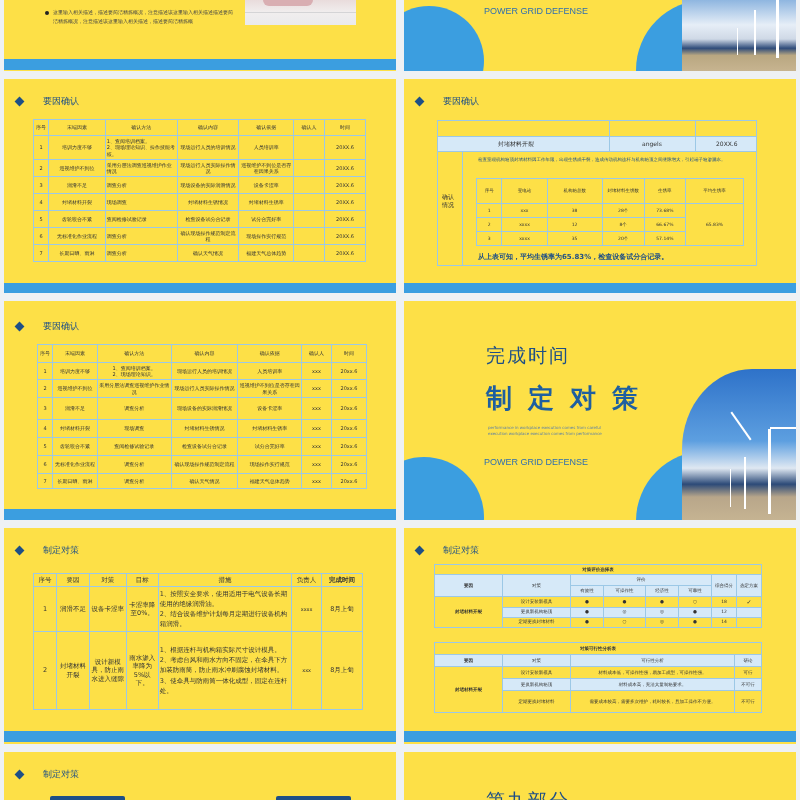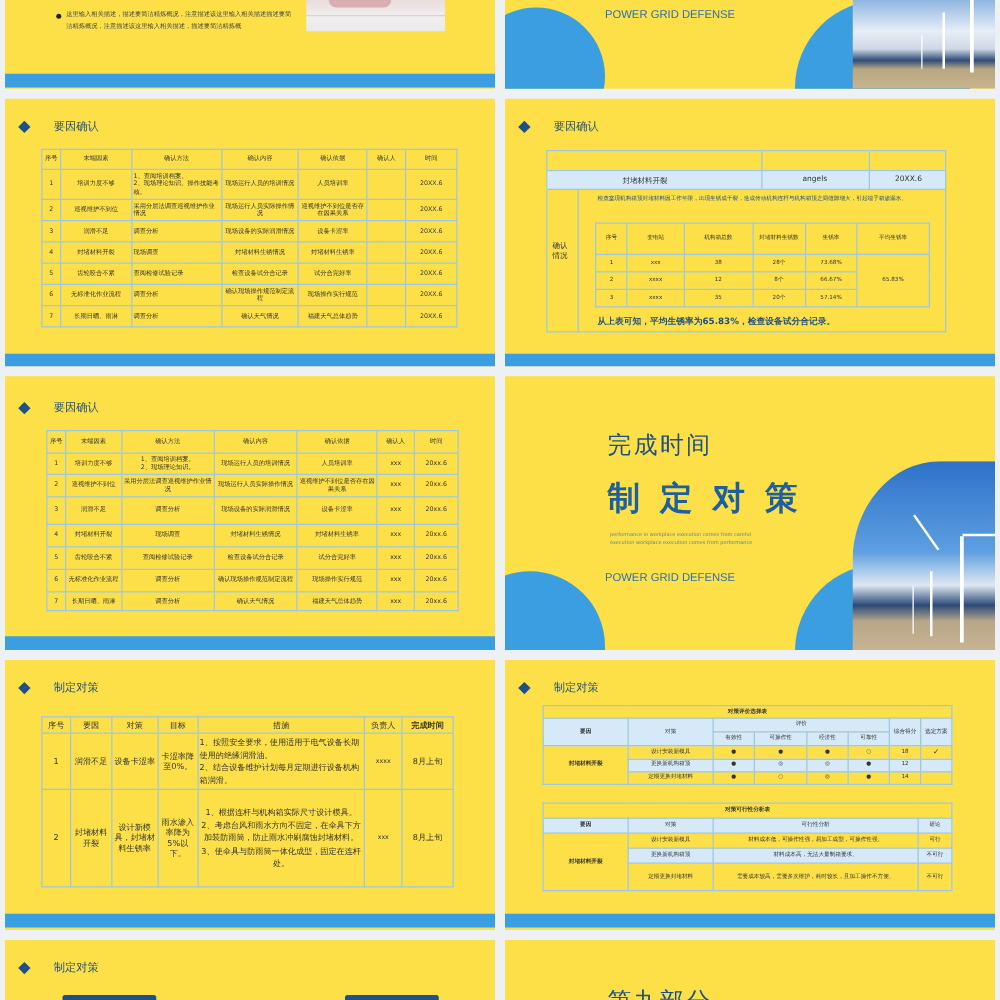--- a/index.html
+++ b/index.html
@@ -317,23 +317,23 @@
       <td>设备卡涩率</td>
       <td>卡涩率降至0%。</td>
       <td class="lt" style="white-space:pre-line; line-height:1.55;">1、按照安全要求，使用适用于电气设备长期使用的绝缘润滑油。
 2、结合设备维护计划每月定期进行设备机构箱润滑。</td>
       <td style="font-size:5px;">xxxx</td>
       <td>8月上旬</td>
     </tr>
     <tr style="height:78px;">
       <td>2</td>
       <td>封堵材料开裂</td>
-      <td>设计新模具，封堵材料生锈率</td>
+      <td>设计新模具，防止雨水进入缝隙</td>
       <td>雨水渗入率降为5%以下。</td>
-      <td class="lt" style="white-space:pre-line; line-height:1.55;text-align:center;">1、根据连杆与机构箱实际尺寸设计模具。
+      <td class="lt" style="white-space:pre-line; line-height:1.55;">1、根据连杆与机构箱实际尺寸设计模具。
 2、考虑台风和雨水方向不固定，在伞具下方加装防雨筒，防止雨水冲刷腐蚀封堵材料。
 3、使伞具与防雨筒一体化成型，固定在连杆处。</td>
       <td style="font-size:5px;">xxx</td>
       <td>8月上旬</td>
     </tr>
   </tbody>
     </table>
   <div class="bar" style="top:203px;"></div>
 </div>
 

